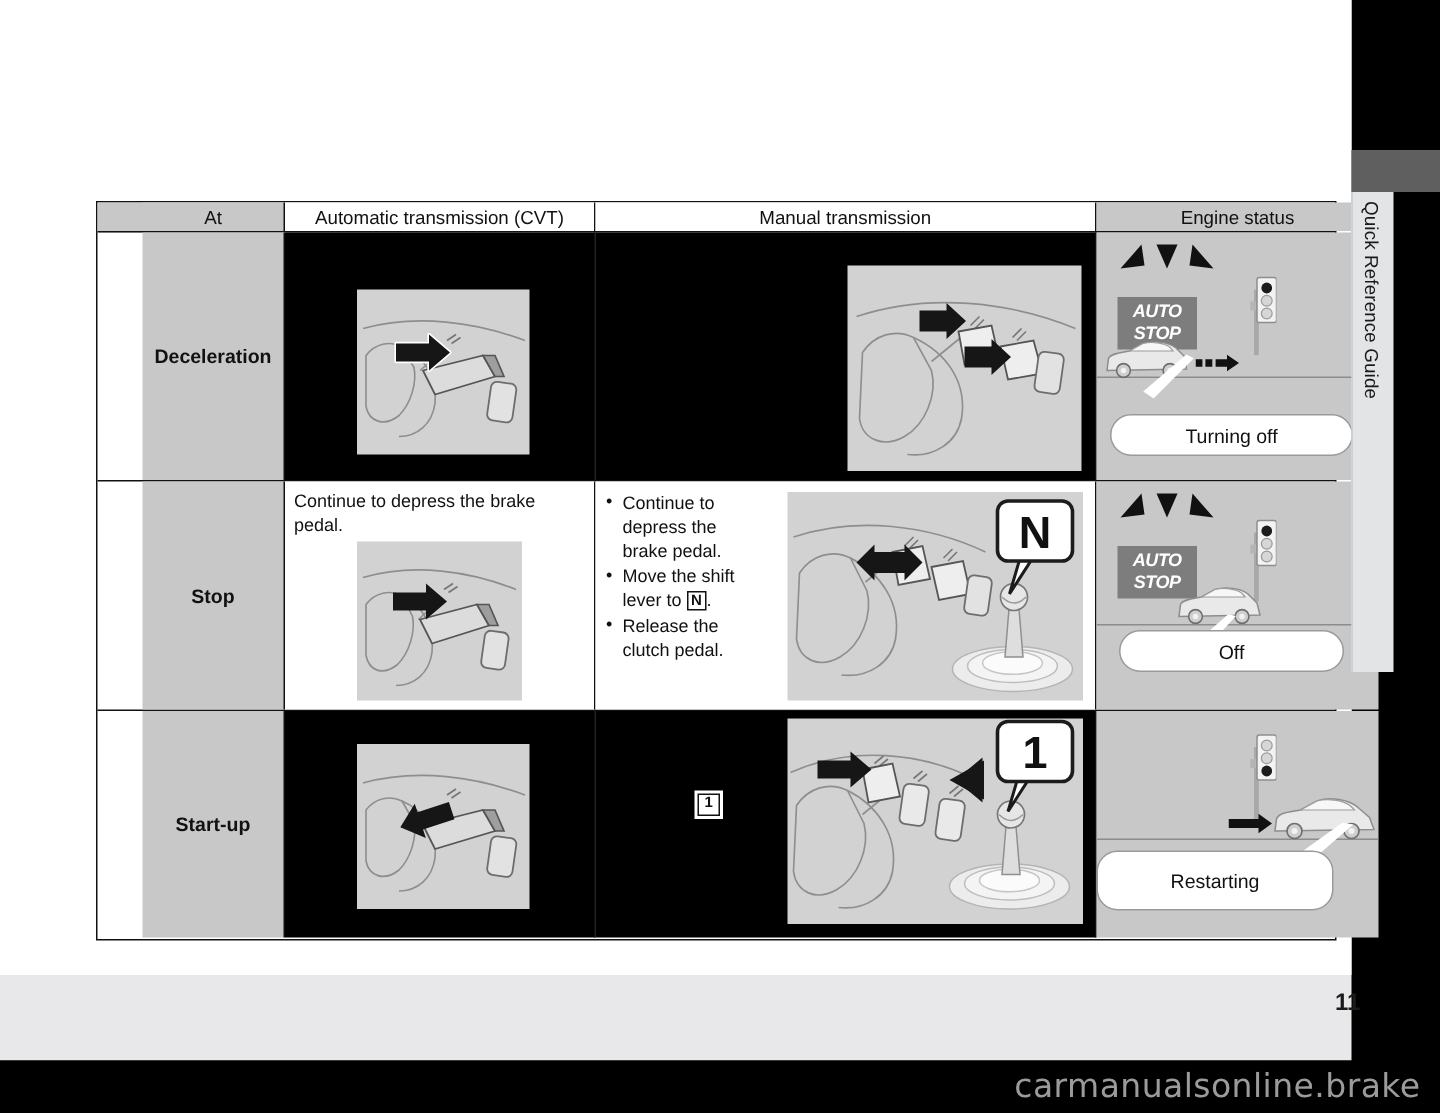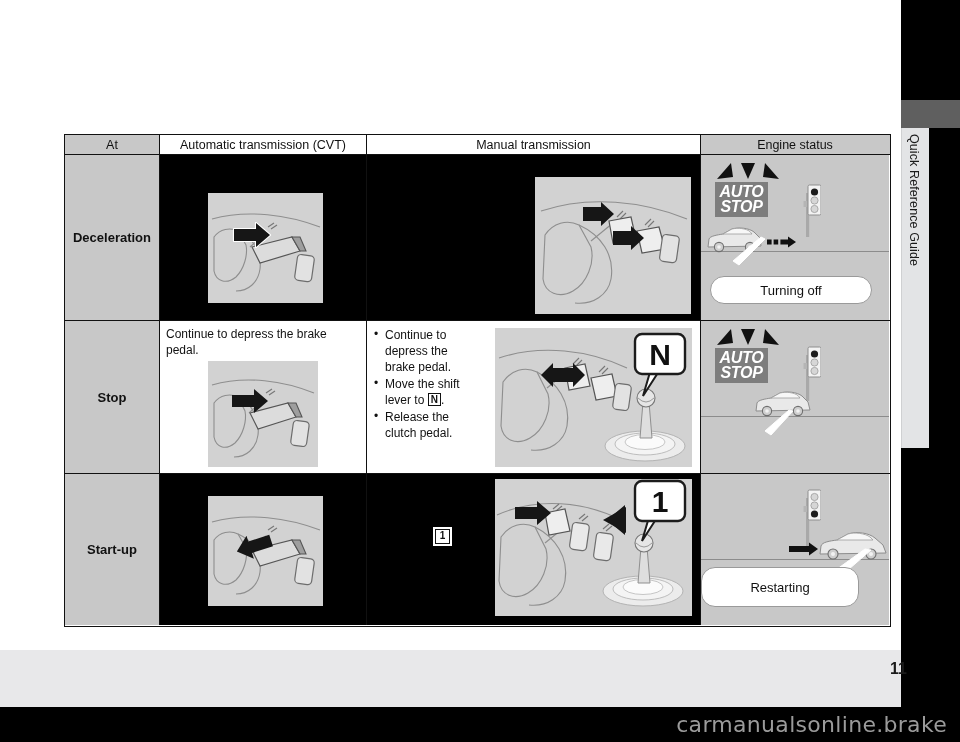--- a/index.html
+++ b/index.html
@@ -99,21 +99,21 @@
     display: flex;
     align-items: center;
     justify-content: center;
     height: 100%;
     border-right: 1.5px solid #111;
   }
   .th:last-child { border-right: none; }
   .th.white { background: #fff; }
   .th.gray  { background: #c8c8c8; }
 
-  .c-at   { width: 95px; flex: 0 0 95px; }
+  .c-at   { width: 95px; flex: 0 0 95px; margin-left: 30px; }
   .c-cvt  { width: 207px; flex: 0 0 207px; }
   .c-mt   { width: 334px; flex: 0 0 334px; }
   .c-eng  { width: 188px; flex: 0 0 188px; }
 
   .trow { display: flex; border-bottom: 1.5px solid #111; }
   .trow:last-child { border-bottom: none; }
   .r-dec { height: 166px; }
   .r-stop { height: 153px; }
   .r-start { height: 151px; }
 
@@ -190,25 +190,26 @@
   
   .scene { position: absolute; left: 0; top: 0; width: 100%; height: 100%; }
 
   .autostop {
     position: absolute;
     background: #7d7d7d;
     color: #fff;
     font-style: italic;
     font-weight: bold;
     font-family: "Liberation Sans", sans-serif;
-    font-size: 16px;
+    font-size: 12px;
     line-height: 15px;
     text-align: center;
     letter-spacing: -.3px;
     padding: 2px 4px 3px 4px;
+    margin-top: 16px;
   }
   .rays { position: absolute; }
 
   .road {
     position: absolute;
     height: 1.4px;
     background: #8c8c8c;
   }
   .callout {
     position: absolute;
@@ -442,20 +443,21 @@
             <circle cx="14" cy="22" r="4.6" fill="#cfcfcf" stroke="#6f6f6f" stroke-width="1.1"></circle>
             <circle cx="14" cy="22" r="1.8" fill="#f2f2f2"></circle>
             <circle cx="45" cy="22" r="4.6" fill="#cfcfcf" stroke="#6f6f6f" stroke-width="1.1"></circle>
             <circle cx="45" cy="22" r="1.8" fill="#f2f2f2"></circle>
           </svg>
 
           <svg style="position:absolute; left:62px; top:88px;" width="36" height="30" viewBox="0 0 36 30">
             <path d="M30 2 L8 26 L2 22 L26 1 Z" fill="#fff" stroke="#fff" stroke-width="1"></path>
           </svg>
 
+          <div class="callout" style="left:15px; top:99px; width:150px; height:28px;">Off</div>
         </div>
       </div>
     </div>
 
     <div class="trow r-start">
       <div class="cell cell-at c-at">Start-up</div>
 
       <div class="cell cell-black c-cvt">
         <div class="pedbox" style="left:48px; top:22px; width:115px; height:110px;">
           <svg viewBox="0 0 115 110" width="115" height="110">

